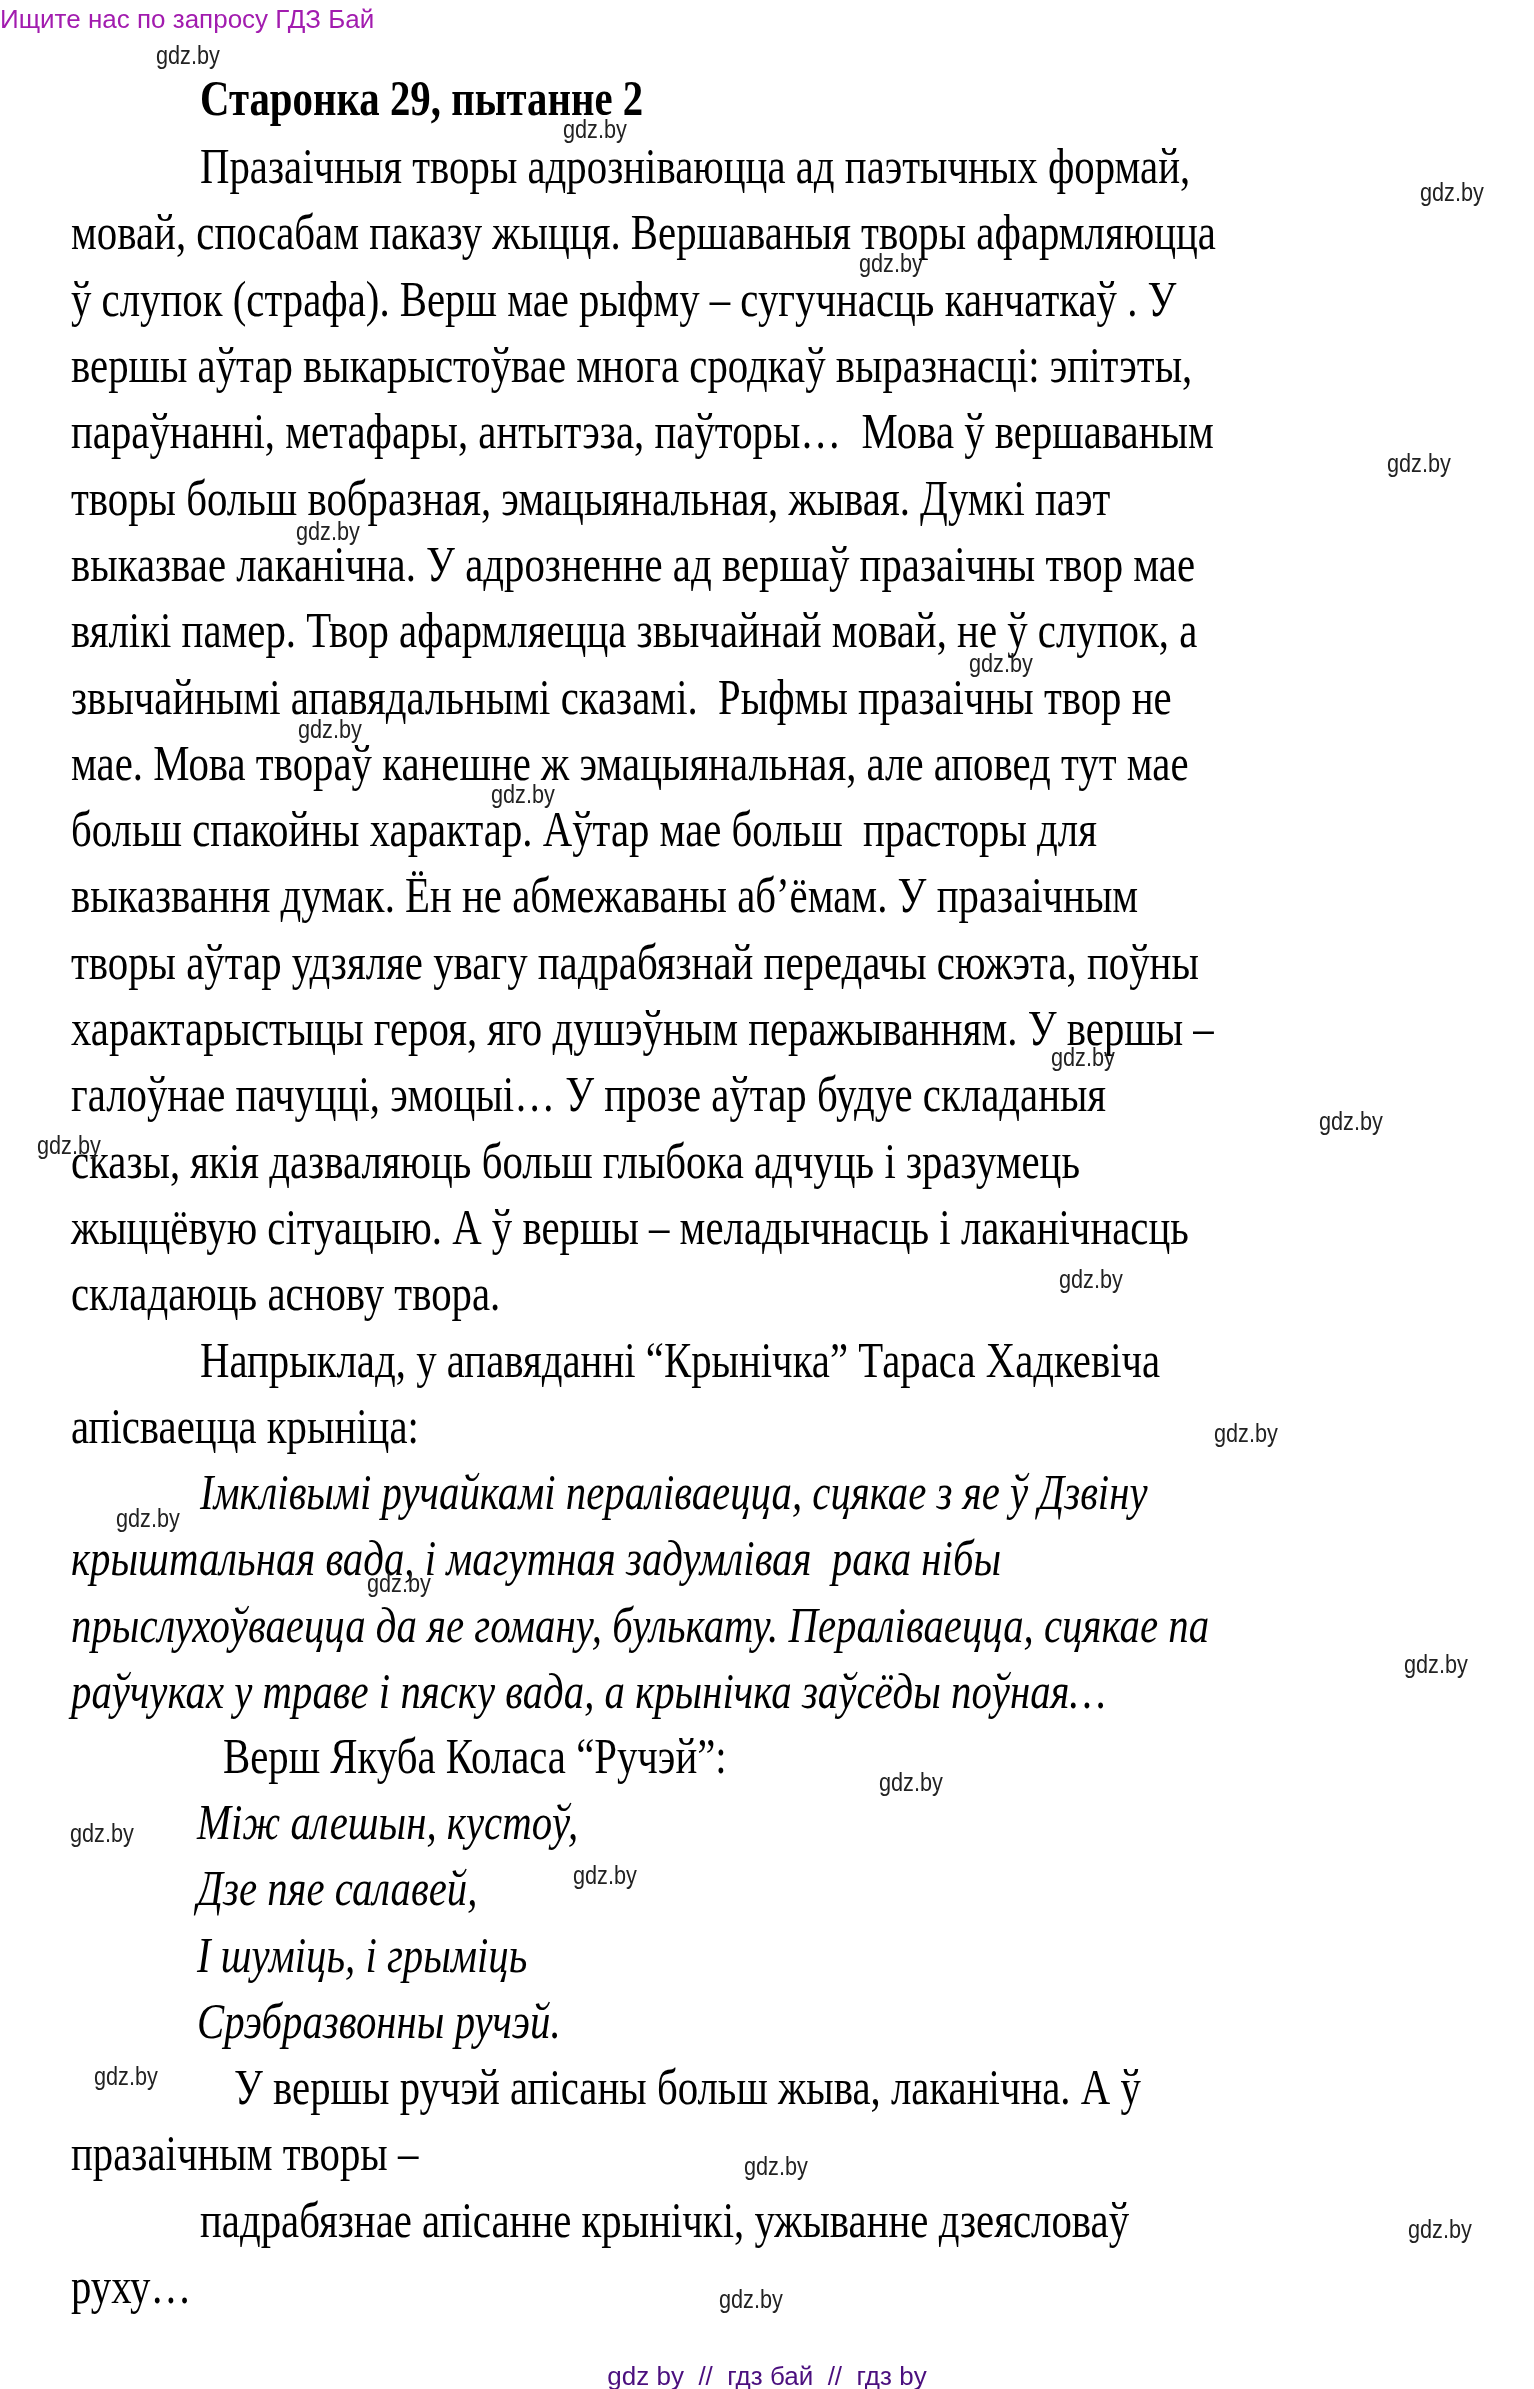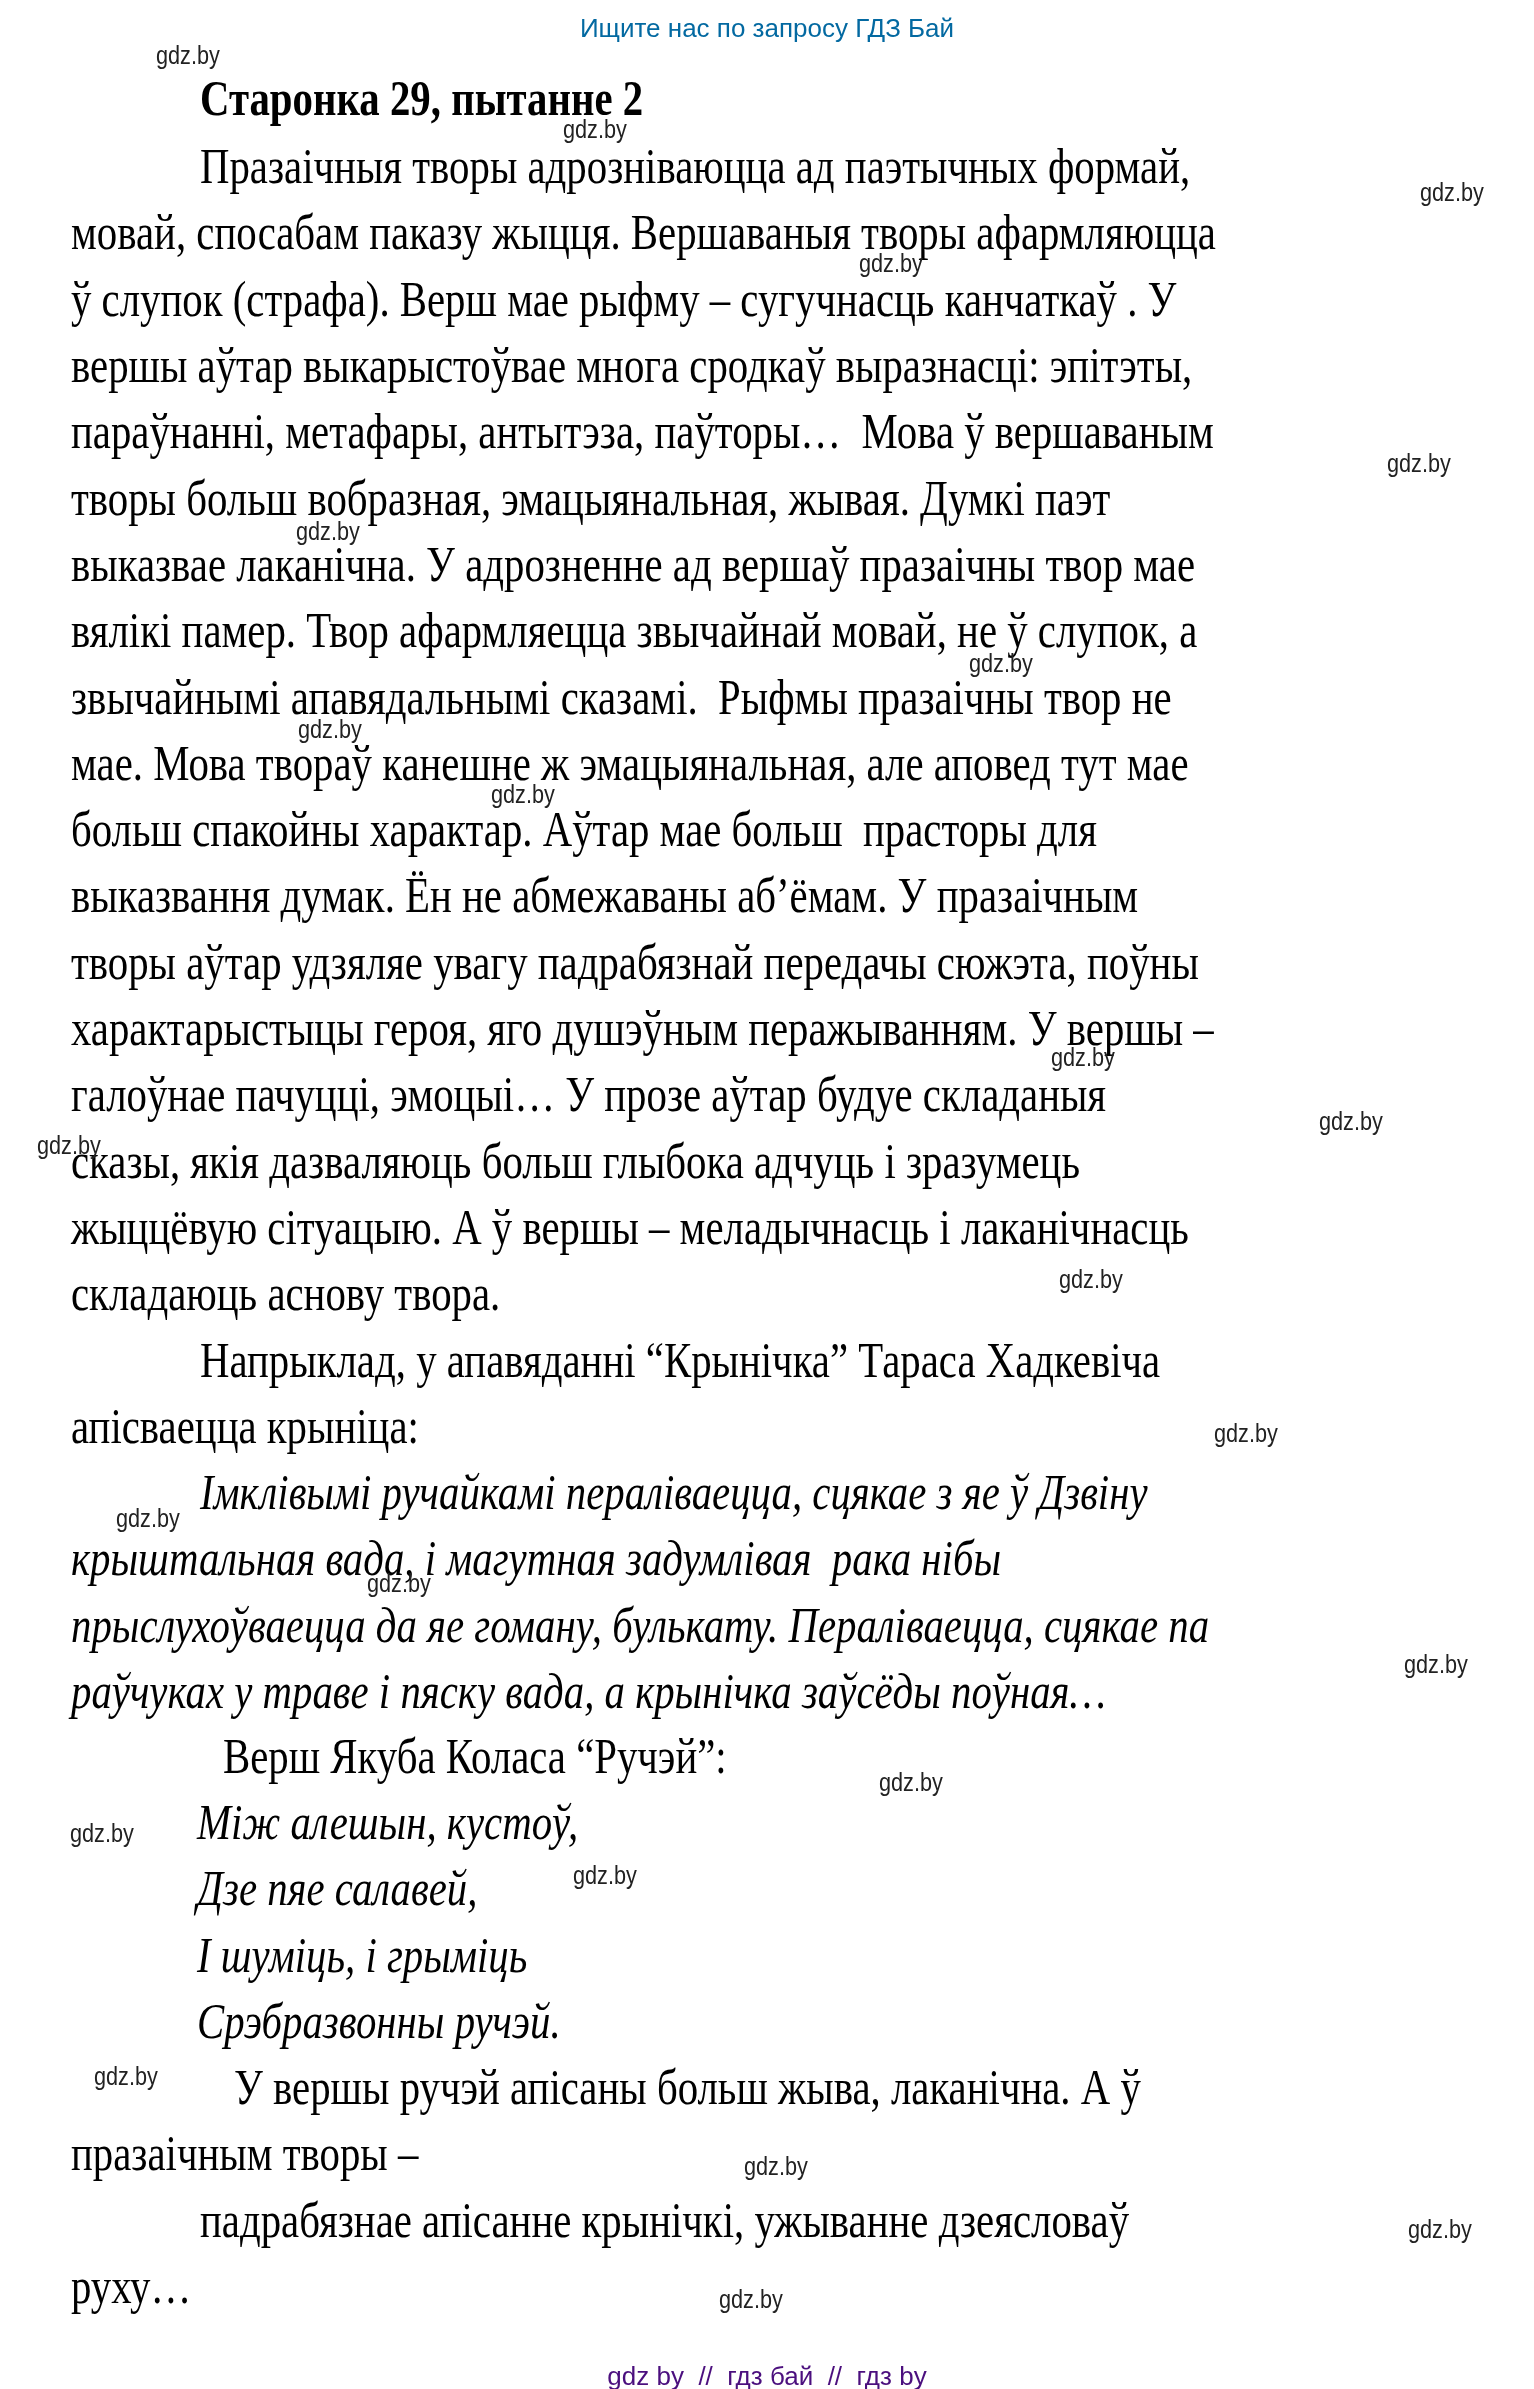--- a/index.html
+++ b/index.html
@@ -1,21 +1,21 @@
 <!DOCTYPE html>
 <html style="font-size:13.6px"><head>
 <meta charset="utf-8">
 <style>
   html,body{margin:0;padding:0;background:#fff;}
   body{width:1534px;height:2389px;position:relative;overflow:hidden;}
   .ln{position:absolute;font-family:"Liberation Serif",serif;font-size:51px;line-height:51px;color:#000;white-space:pre;transform-origin:0 0;transform:scaleX(0.8);}
   .it{font-style:italic;}
   .b{font-weight:bold;}
   .wm{position:absolute;font-family:"Liberation Sans",sans-serif;font-size:25.5px;line-height:25.5px;color:#222;transform-origin:0 0;transform:scaleX(0.85);white-space:pre;}
-  .hdr{position:absolute;left:0;top:13px;width:1534px;text-align:center;font-family:"Liberation Sans",sans-serif;font-size:26px;line-height:31px;color:#0369a1;}
+  .hdr{position:absolute;left:0;top:4px;width:1534px;text-align:left;font-family:"Liberation Sans",sans-serif;font-size:26px;line-height:31px;color:#a21caf;}
   .ftr{position:absolute;left:0;top:2361px;width:1534px;text-align:center;font-family:"Liberation Sans",sans-serif;font-size:26px;line-height:31px;color:#4b0f7e;white-space:pre;}
 </style>
 </head>
 <body>
 
 <div class="hdr">Ищите нас по запросу ГДЗ Бай</div>
 
 <div class="ln b" style="left:200px;top:73px;">Старонка 29, пытанне 2</div>
 
 <div>

